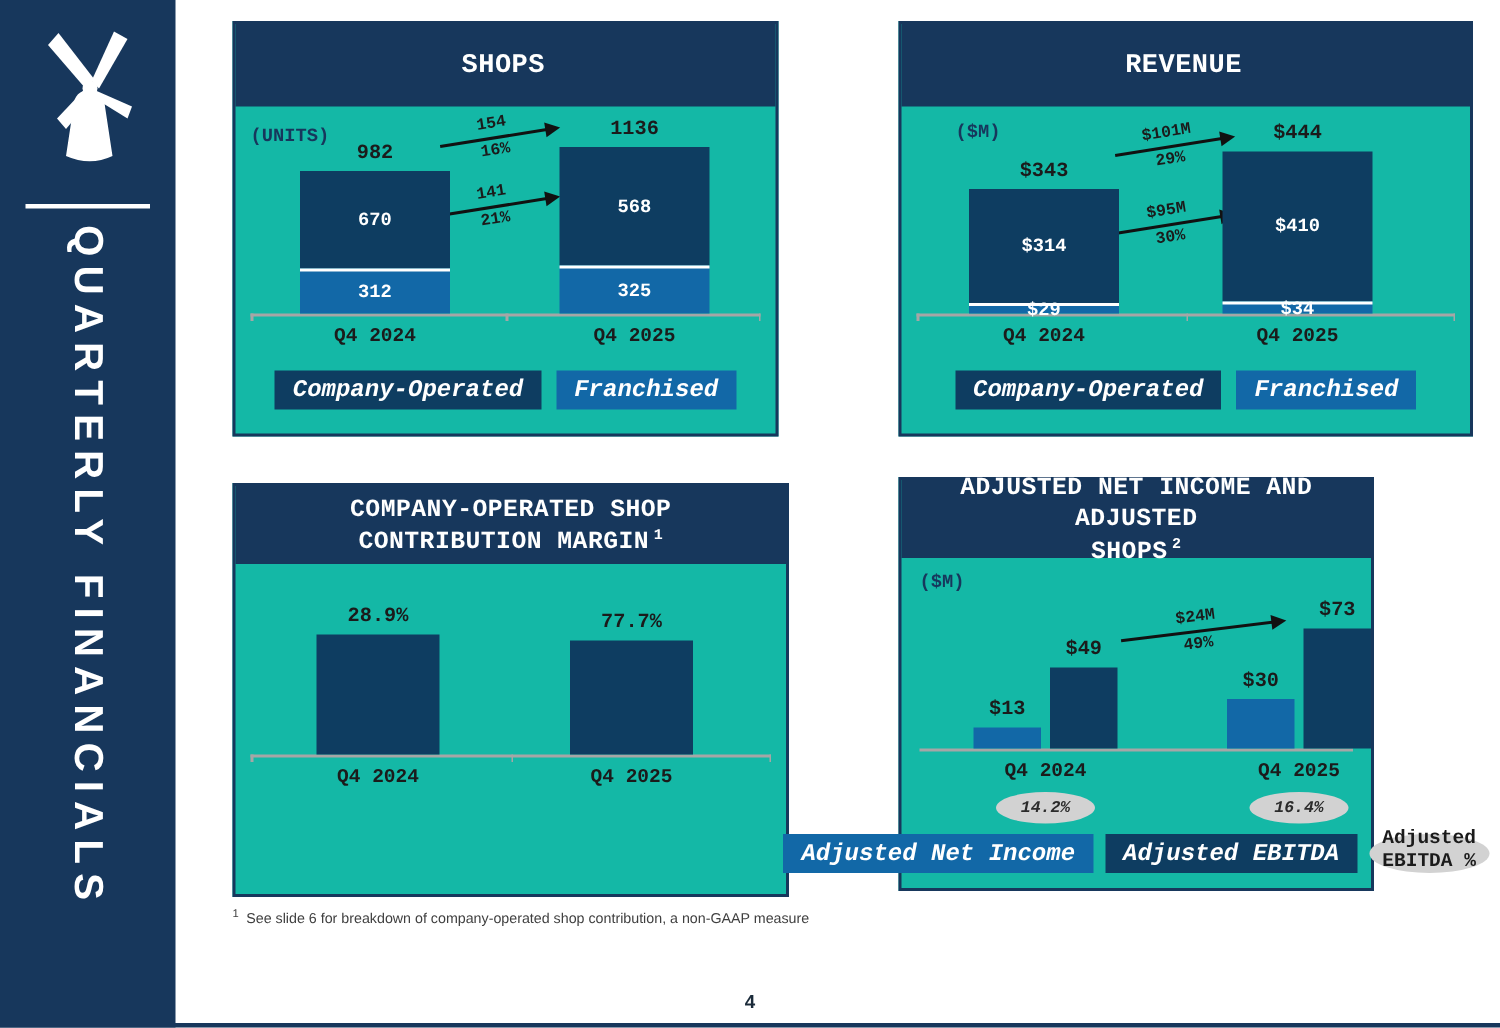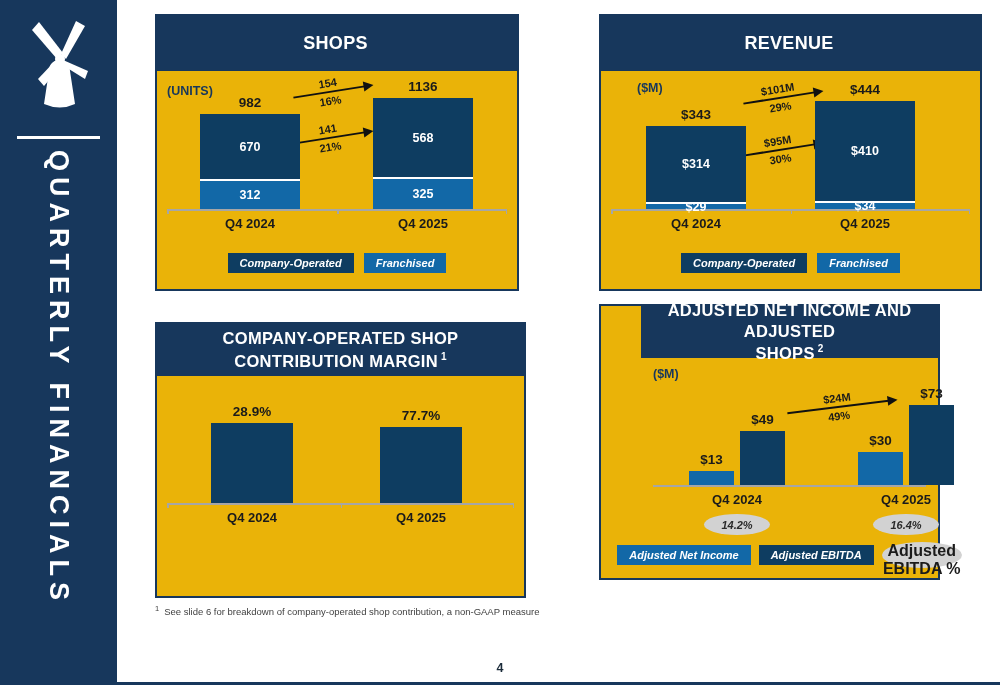--- a/index.html
+++ b/index.html
@@ -16,25 +16,25 @@
   .slide{position:absolute;inset:0;background:#fff;}
 
   
   .sidebar{position:absolute;left:0;top:0;width:117px;height:685px;background:var(--navy);}
   .logo{position:absolute;top:8px;left:50%;transform:translateX(-50%);}
   .sidebar-sep{position:absolute;top:136px;left:17px;width:83px;height:3px;background:#fff;}
   .vtitle-wrap{position:absolute;top:150px;left:0;right:0;bottom:6px;display:flex;justify-content:center;}
   .vtitle{writing-mode:vertical-rl;color:#fff;font-weight:bold;font-size:27px;letter-spacing:6px;white-space:nowrap;}
 
   
-  .card{position:absolute;background:#eab308;border:2px solid var(--navy);}
+  .card{position:absolute;background:#14b8a6;border:2px solid var(--navy);font-family:Liberation Mono, monospace;}
   #card-shops{left:155px;top:14px;width:364px;height:277px;}
   #card-revenue{left:599px;top:14px;width:383px;height:277px;}
   #card-margin{left:155px;top:322px;width:371px;height:276px;}
-  #card-ebitda{left:599px;top:304px;width:341px;height:276px;padding-left:40px;}
+  #card-ebitda{left:599px;top:318px;width:317px;height:276px;}
   .card-header{background:var(--navy);color:#fff;font-weight:bold;display:flex;flex-direction:column;justify-content:center;align-items:center;text-align:center;letter-spacing:.3px;}
   #card-shops .card-header,#card-revenue .card-header{height:55px;font-size:18px;}
   #card-margin .card-header,#card-ebitda .card-header{height:52px;font-size:16.5px;line-height:1.3;}
   .card-header sup{font-size:10px;margin-left:3px;}
   .card-body{position:relative;width:100%;}
   #card-shops .card-body,#card-revenue .card-body{height:218px;}
   #card-margin .card-body,#card-ebitda .card-body{height:220px;}
 
   .unit-label{position:absolute;color:var(--navy);font-weight:bold;font-size:12.5px;}
 
@@ -55,26 +55,26 @@
   
   .arrow{position:absolute;display:flex;flex-direction:column;align-items:center;gap:2px;transform:rotate(-9deg);}
   .arrow-lbl{font-weight:bold;font-size:11px;color:var(--ink);}
   .arrow-shaft{position:relative;width:72px;height:2px;background:#111;}
   .arrow-shaft::after{content:"";position:absolute;right:-9px;top:-4.5px;width:0;height:0;border-left:10px solid #111;border-top:5px solid transparent;border-bottom:5px solid transparent;}
   .arrow.wide .arrow-shaft{width:102px;}
   .arrow.wide{transform:rotate(-7deg);}
 
   
   .legend-row{position:absolute;left:0;right:0;display:flex;justify-content:center;align-items:center;gap:10px;}
-  .legend-box{color:#fff;font-weight:bold;font-style:italic;font-size:11px;padding:4px 12px;white-space:nowrap;}
+  .legend-box{color:#fff;font-weight:bold;font-style:italic;font-size:16px;padding:4px 12px;white-space:nowrap;}
   .legend-box.dark{background:var(--bar-dark);}
   .legend-box.light{background:var(--bar-light);}
   .ellipse{background:var(--ellipse);border-radius:50%;}
   .pct-ellipse{position:absolute;width:66px;height:21px;display:flex;align-items:center;justify-content:center;font-weight:bold;font-style:italic;font-size:11px;color:#2b2b2b;}
-  .legend-ellipse{width:102px;height:26px;display:flex;align-items:flex-start;justify-content:center;font-weight:bold;font-size:16px;color:#1b1b1b;text-align:center;line-height:1.15;}
+  .legend-ellipse{width:102px;height:26px;display:flex;align-items:flex-end;justify-content:center;font-weight:bold;font-size:13px;color:#1b1b1b;text-align:center;line-height:1.15;}
   .legend-ellipse span{display:block;width:80px;}
 
   .chart-footer{position:absolute;bottom:26px;left:0;right:0;text-align:center;color:var(--navy);font-weight:bold;font-size:13px;letter-spacing:.2px;}
 
   
   .footnotes{position:absolute;left:155px;top:604px;color:#3F3F3F;font-size:9.5px;line-height:1.35;}
   .footnote sup{font-size:7.5px;margin-right:5px;}
   .page-number{position:absolute;top:661px;left:0;width:1000px;text-align:center;font-weight:bold;font-size:12.5px;color:#1B2B3A;}
   .bottom-rule{position:absolute;left:0;right:0;bottom:0;height:3px;background:var(--navy);}
 </style>

